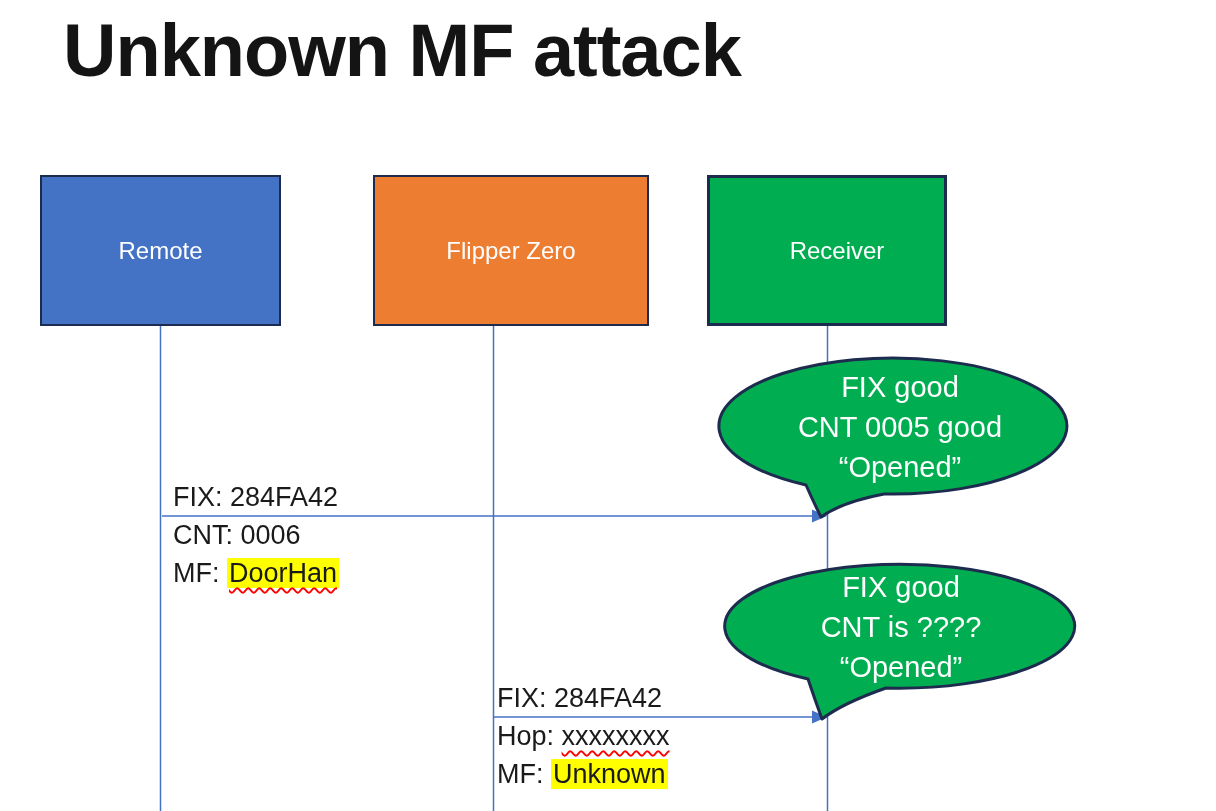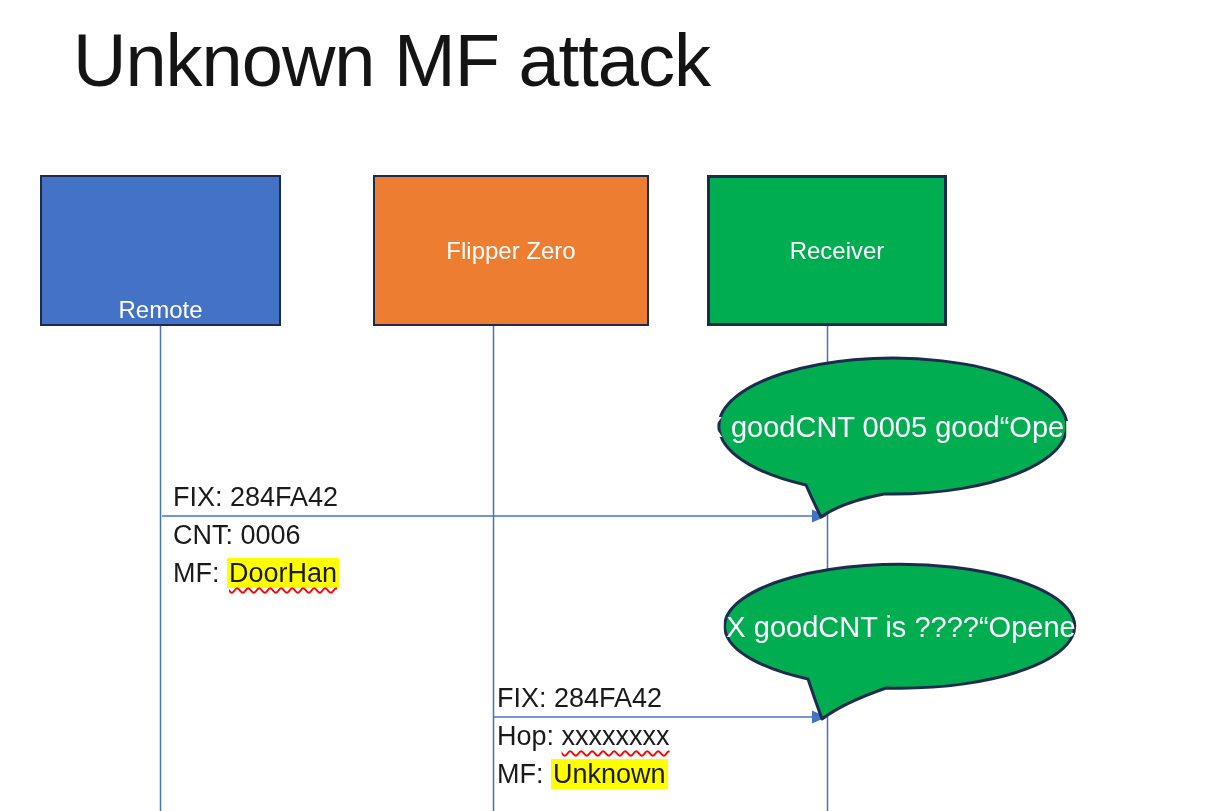--- a/index.html
+++ b/index.html
@@ -1,35 +1,35 @@
 <!DOCTYPE html>
 <html><head>
 <meta charset="utf-8">
 <style>
   html,body{margin:0;padding:0;background:#fff;}
   .slide{
     position:relative;width:1216px;height:811px;background:#ffffff;
     overflow:hidden;font-family:"Liberation Sans",sans-serif;
   }
   .title{
-    position:absolute;left:57px;top:2px;margin:16px;
-    font-size:74px;font-weight:400;letter-spacing:-1px;color:#141414;
+    position:absolute;left:57px;top:2px;margin:6px;
+    font-size:74px;font-weight:700;letter-spacing:-1px;color:#141414;
     white-space:nowrap;z-index:3;
   }
   .overlay{position:absolute;left:0;top:0;z-index:1;}
   .actor-box{
     position:absolute;top:175px;height:151px;box-sizing:border-box;
     display:flex;align-items:center;justify-content:center;
     color:#ffffff;font-size:24px;z-index:2;
   }
-  .box-remote{left:40px;width:241px;background:#4472C4;border:2px solid #1d2b4f;align-items:flex-end;}
+  .box-remote{left:40px;width:241px;background:#4472C4;border:2px solid #1d2b4f;}
   .box-flipper{left:373px;width:276px;background:#ED7D31;border:2px solid #1d2b4f;}
   .box-receiver{left:707px;width:240px;background:#00AE51;border:3px solid #1d2b4f;padding-left:20px;}
   .bubble-text{
-    position:absolute;z-index:3;display:flex;flex-direction:row;
+    position:absolute;z-index:3;display:flex;flex-direction:column;
     align-items:center;justify-content:center;text-align:center;
     color:#ffffff;font-size:29px;line-height:40px;white-space:nowrap;
   }
   .bubble1-text{left:727px;top:362px;width:346px;height:130px;}
   .bubble2-text{left:728px;top:567px;width:346px;height:120px;}
   .msg{
     position:absolute;z-index:3;color:#1a1a1a;font-size:27px;line-height:38px;
     white-space:nowrap;
   }
   .msg1{left:173px;top:478px;}

